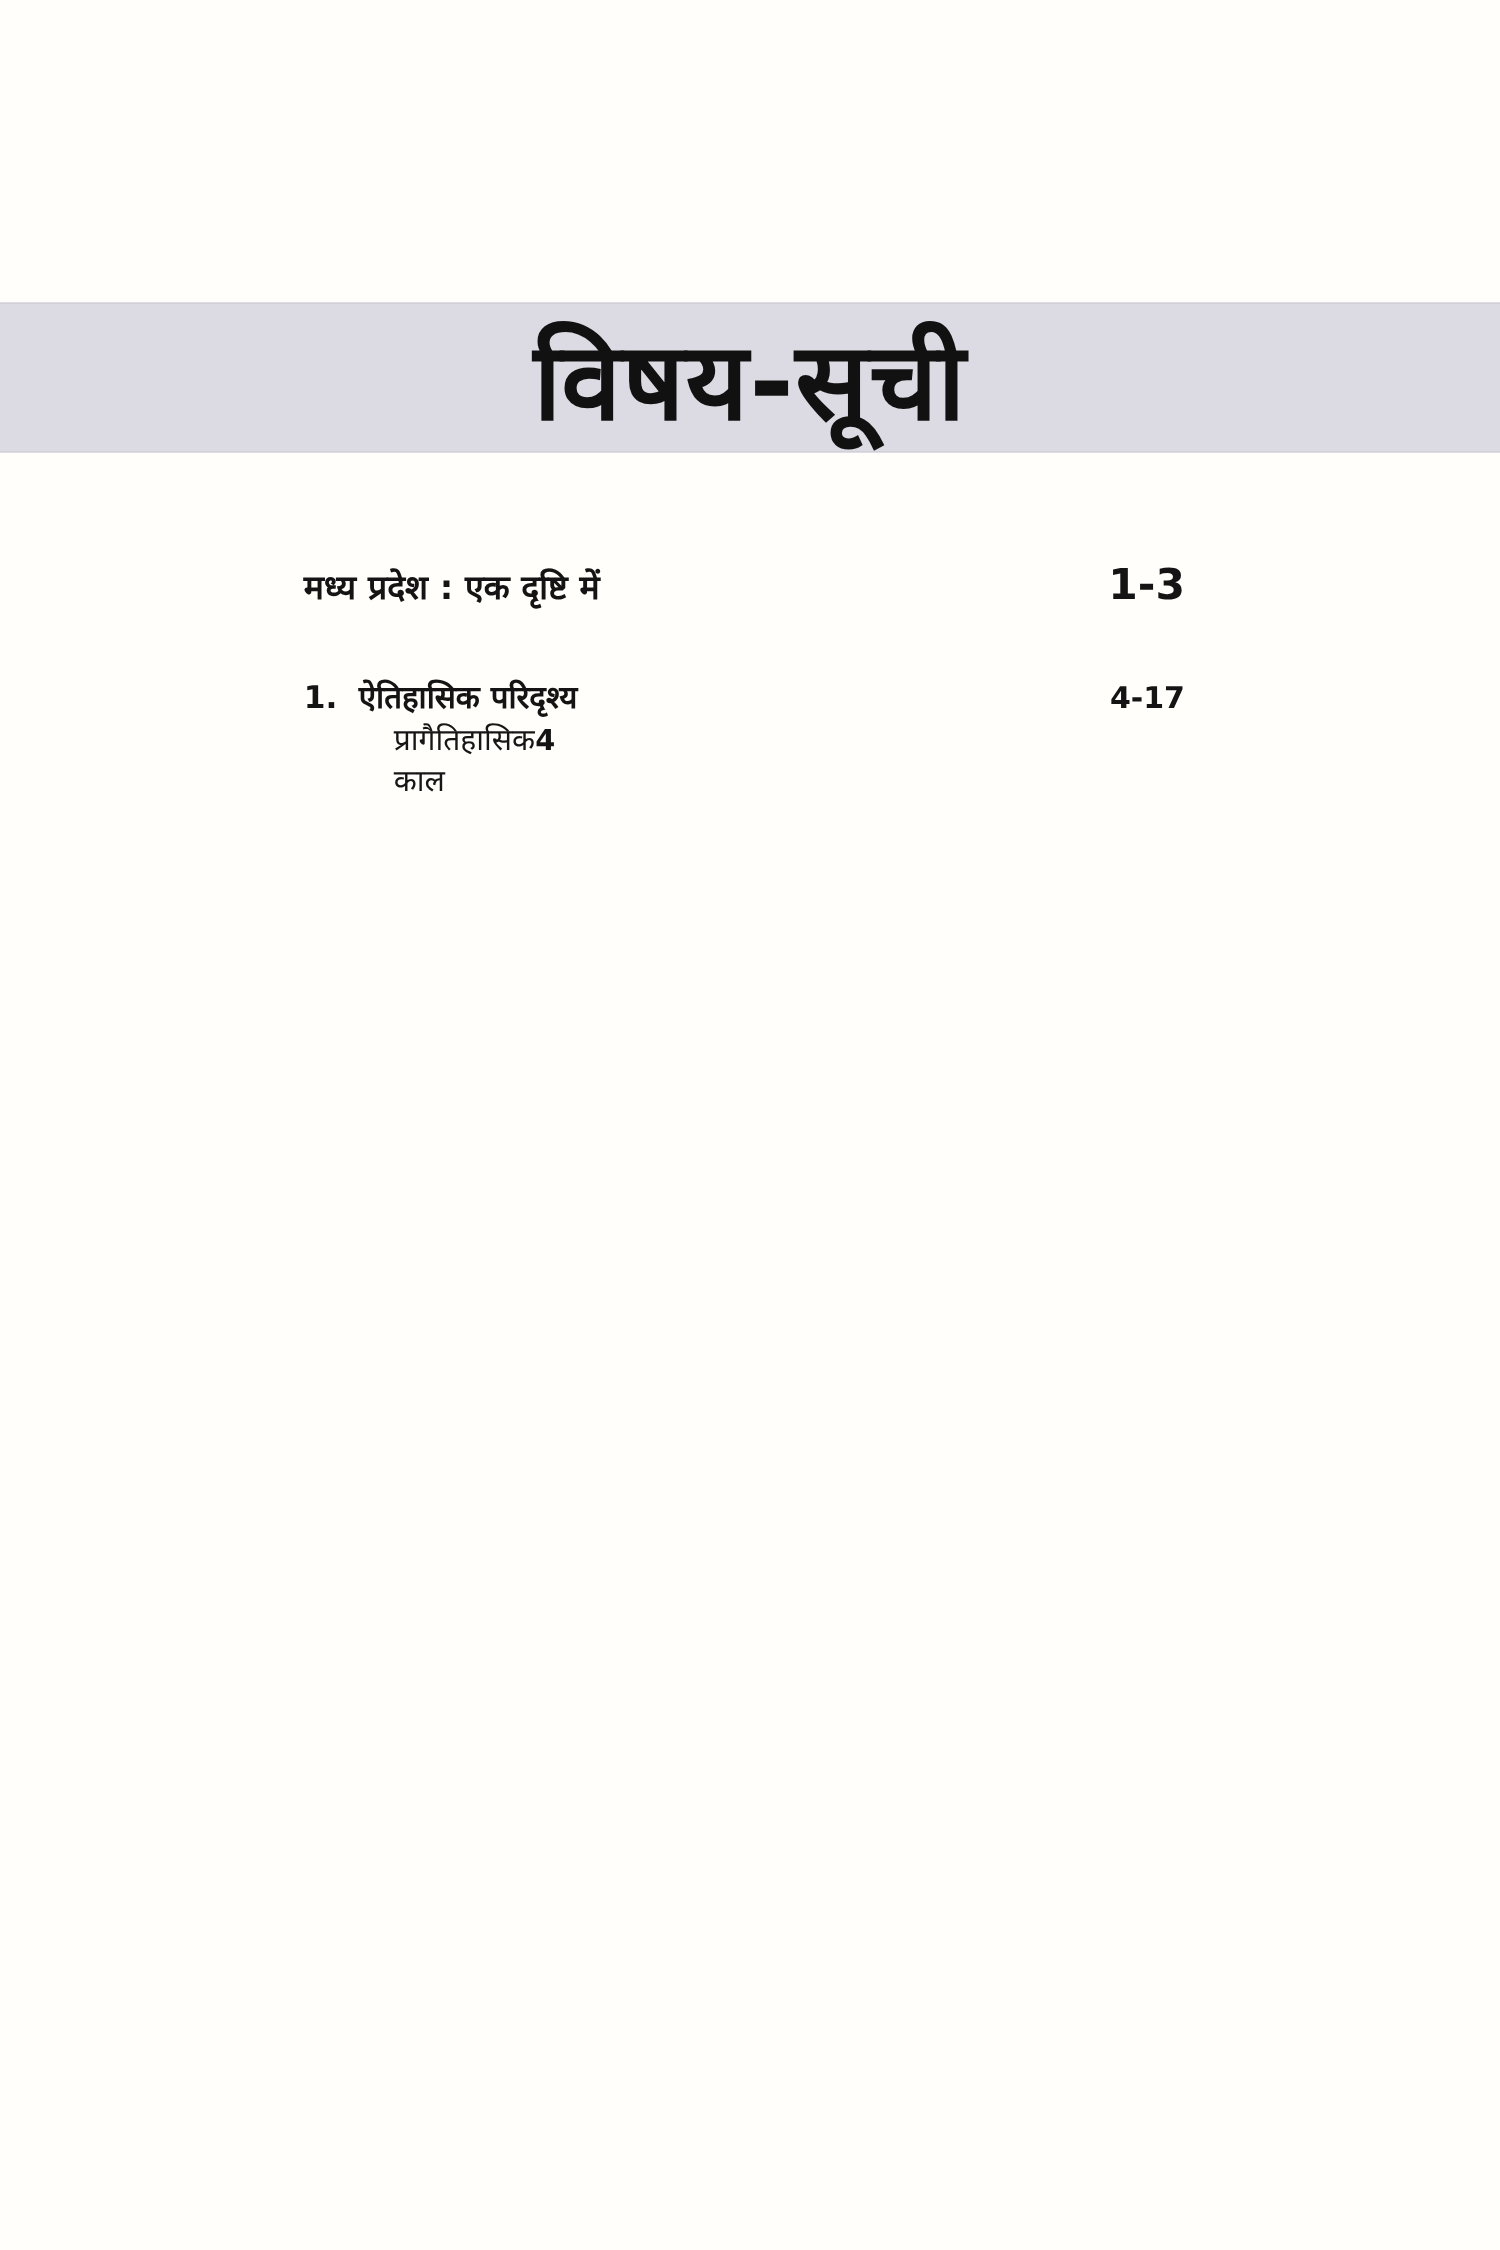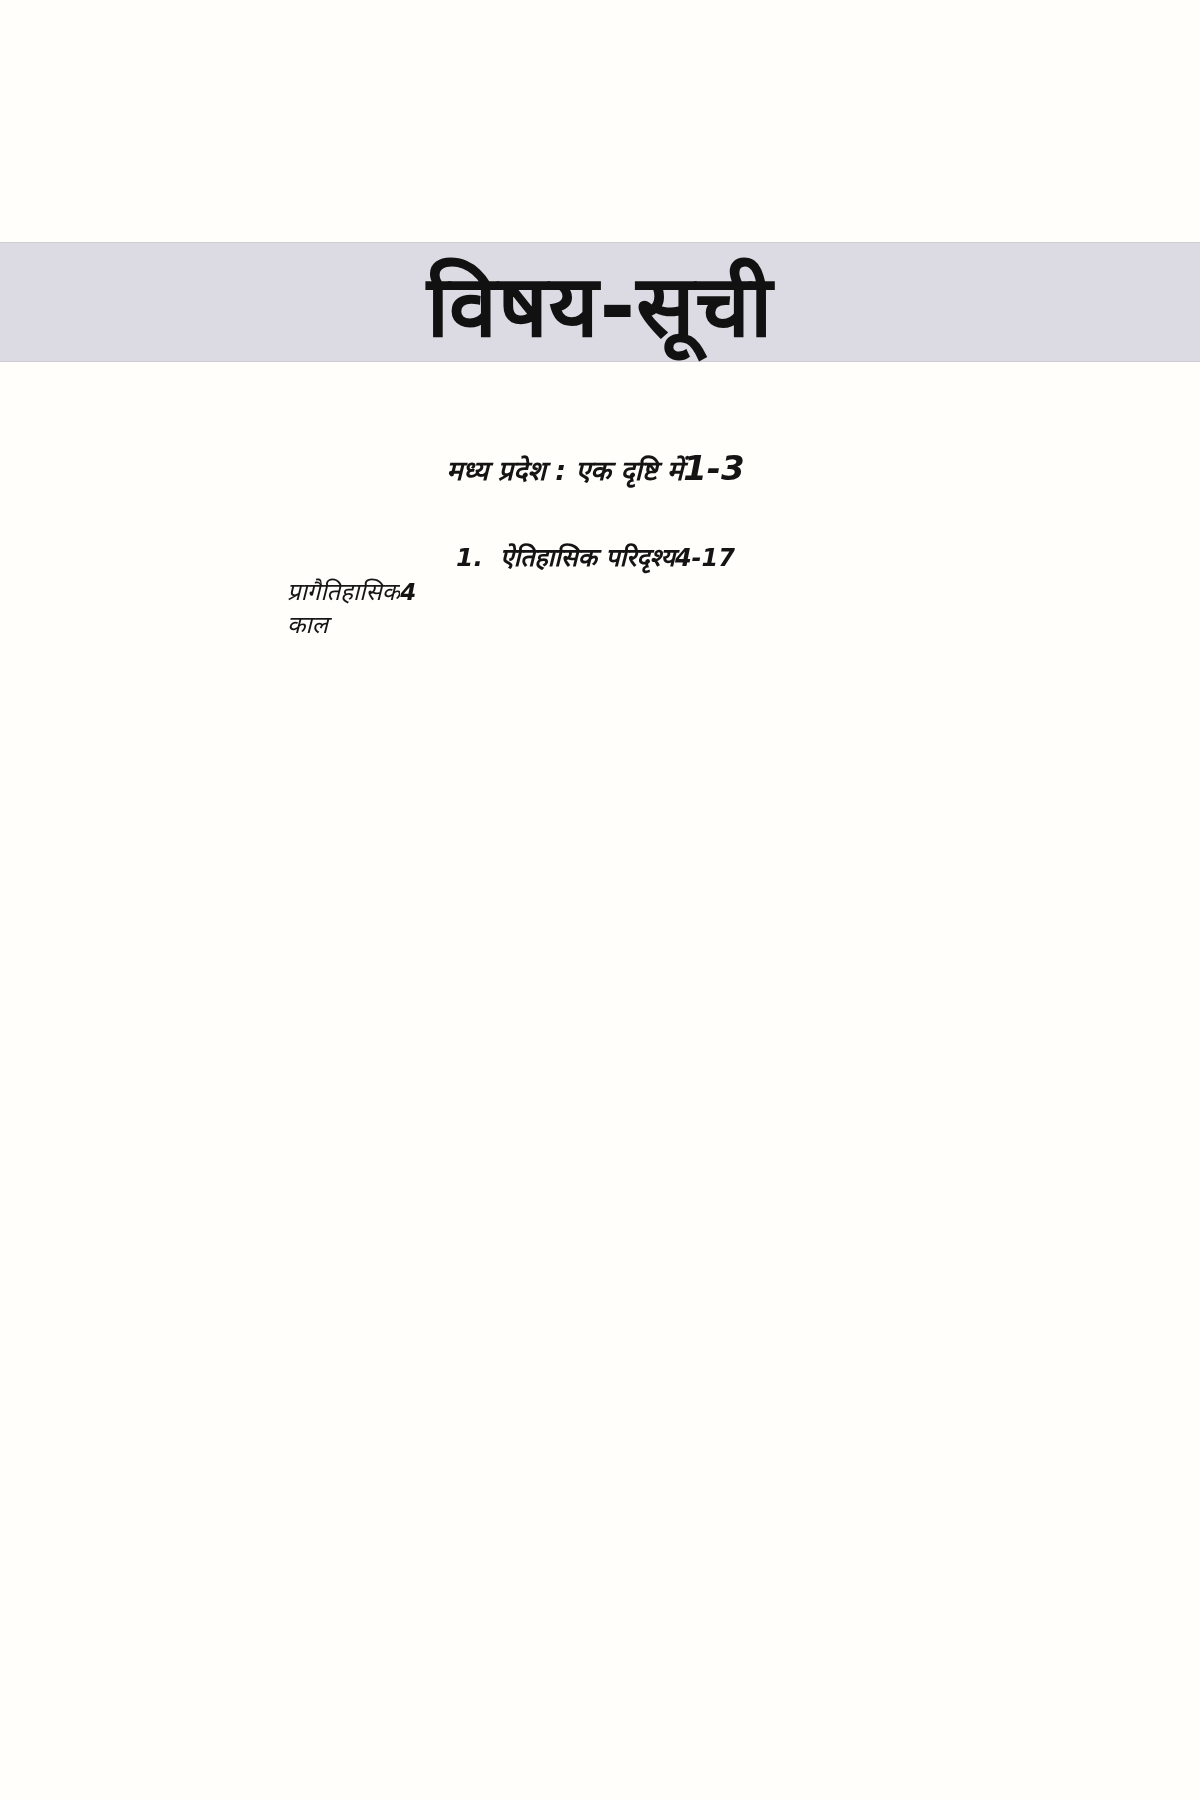--- a/index.html
+++ b/index.html
@@ -47,22 +47,21 @@
   
   .toc{
     position:absolute;
     top:448px;
     left:243px;
     width:705px;
   }
   .row{
     display:flex;
     align-items:baseline;
-    justify-content:center;
-    font-style:italic;
+    justify-content:space-between;
   }
   .intro-row{
     font-size:27px;
     font-weight:700;
     line-height:40px;
   }
   .intro-row .pages{
     font-size:34px;
     font-weight:700;
   }
@@ -87,20 +86,21 @@
     margin-top:40px;
   }
   .item-row{
     font-size:24px;
     font-weight:400;
     line-height:33px;
     padding-left:44px;
   }
   .item-row .item-label{
     color:#161616;
+    margin-left:28px;
   }
   .item-row .page{
     font-weight:700;
     font-size:23px;
     white-space:nowrap;
   }
 </style>
 </head>
 <body>
 

